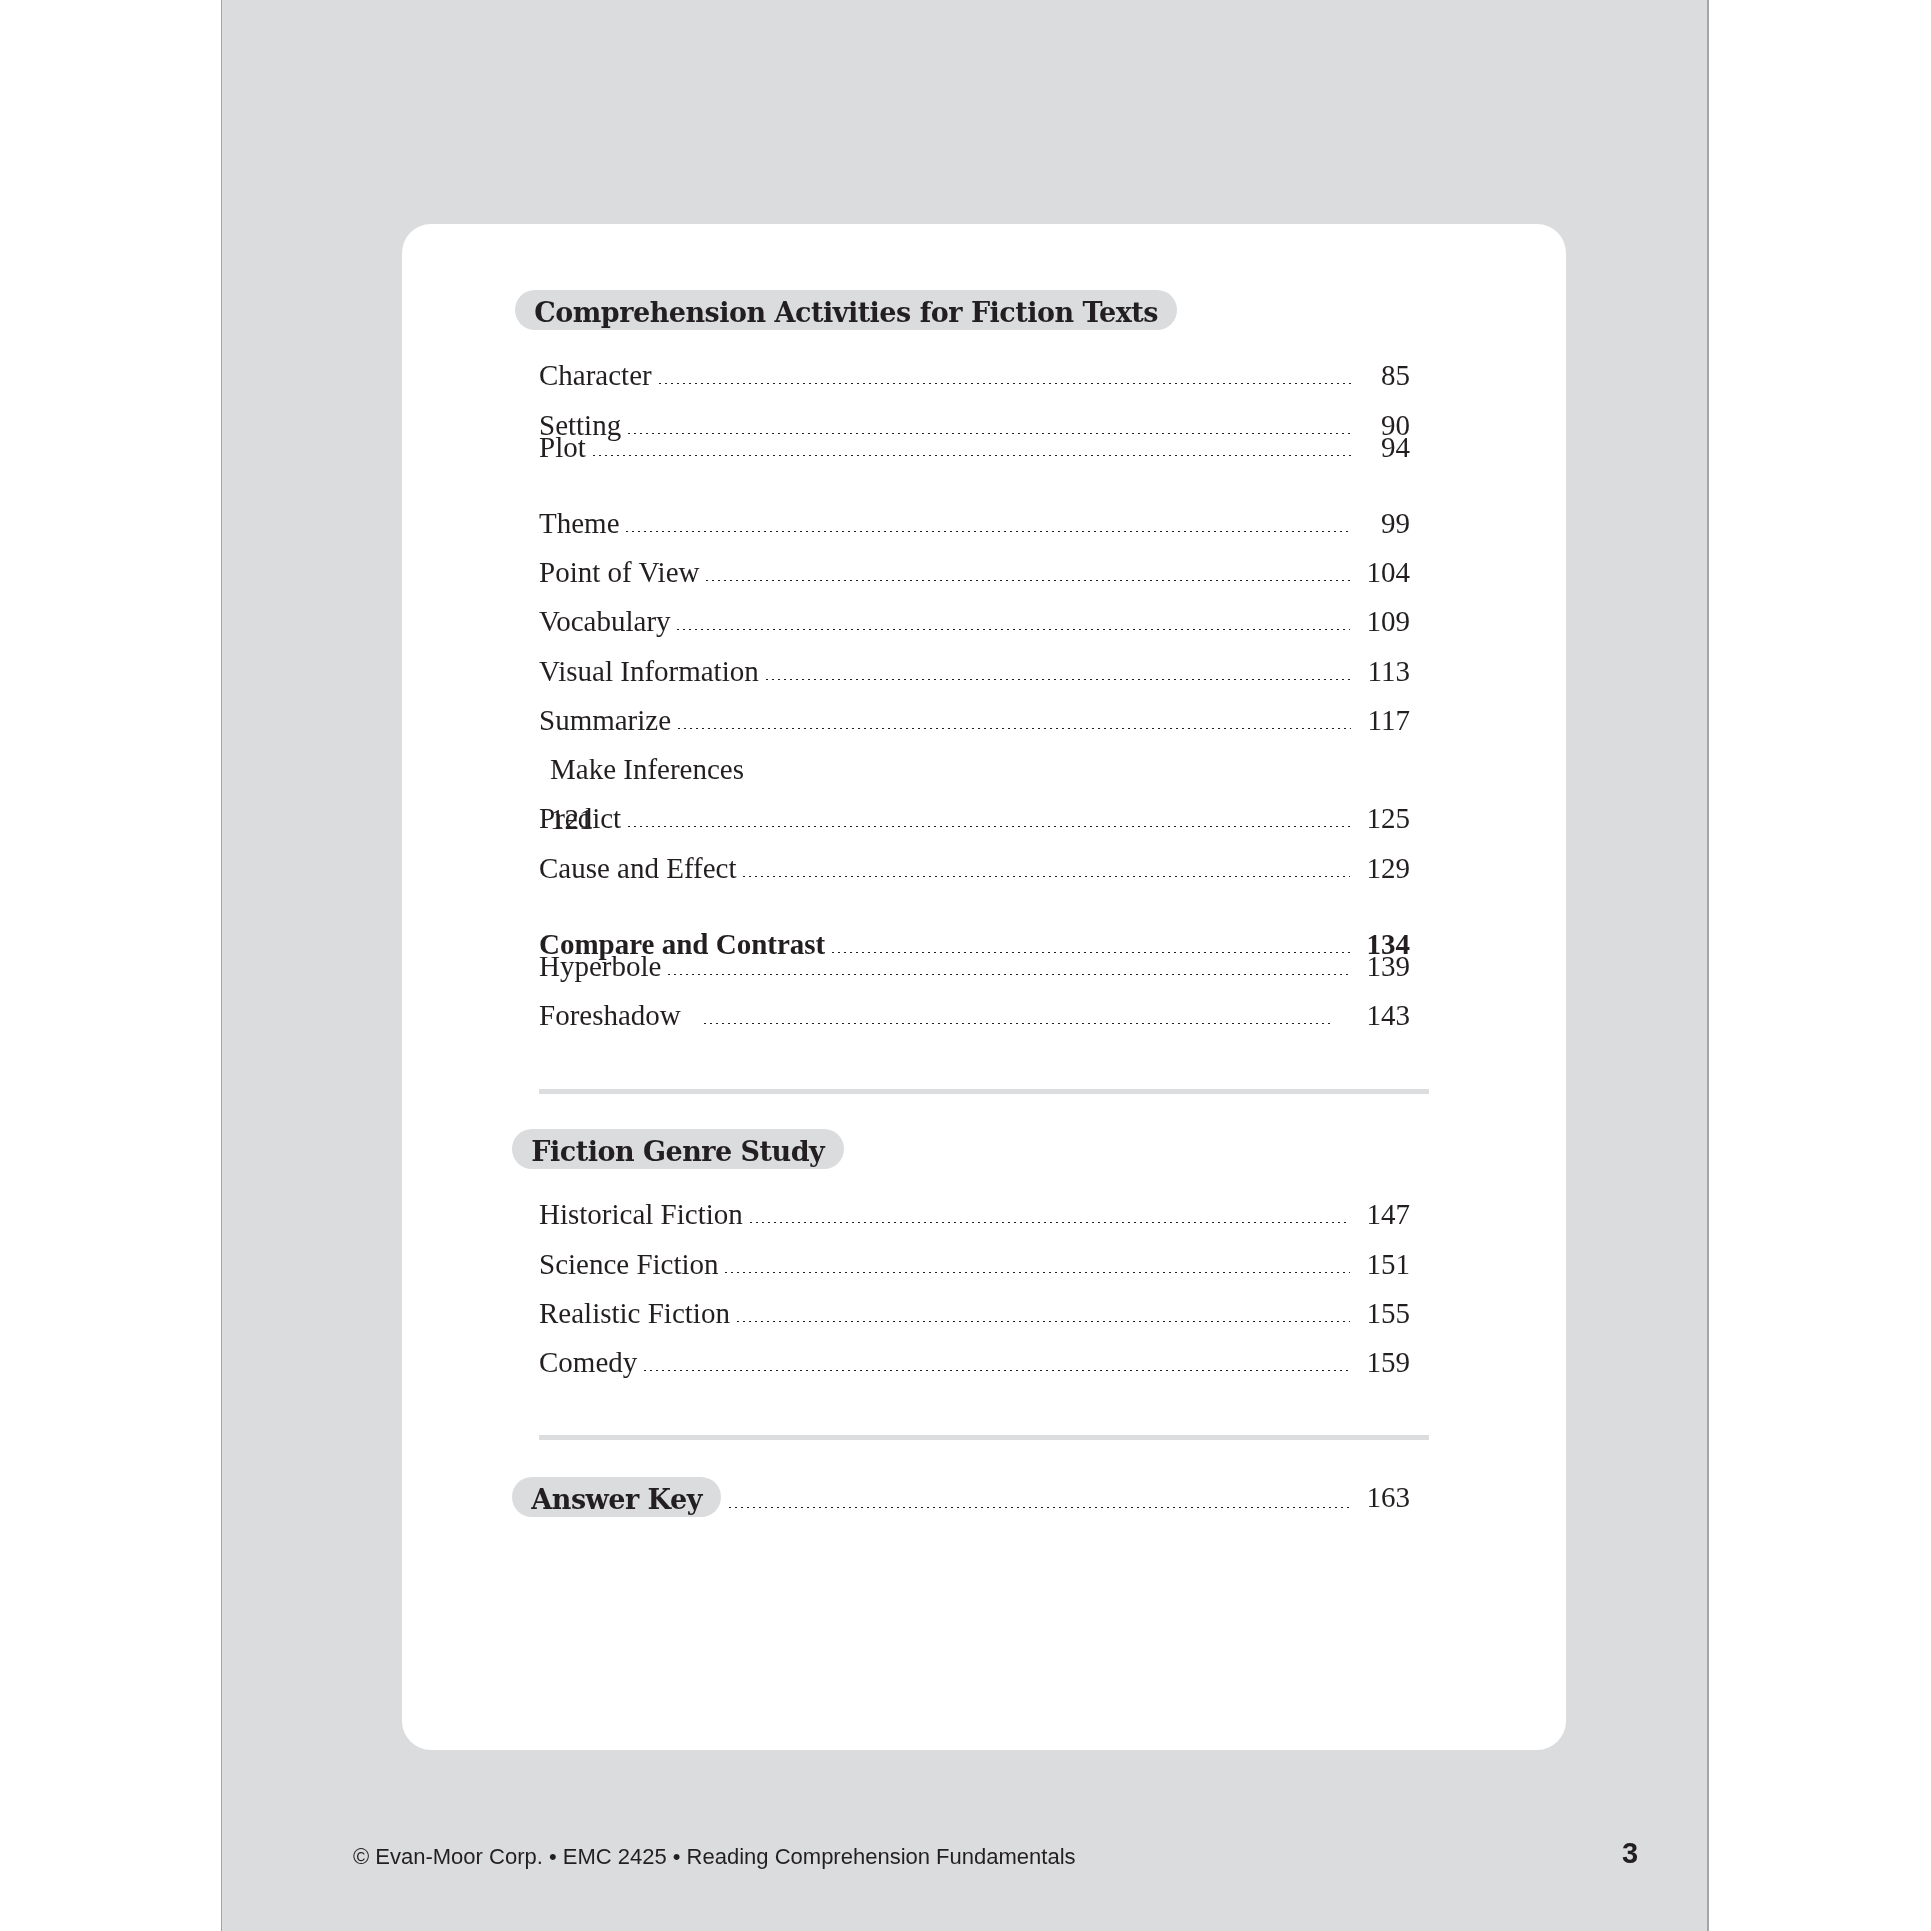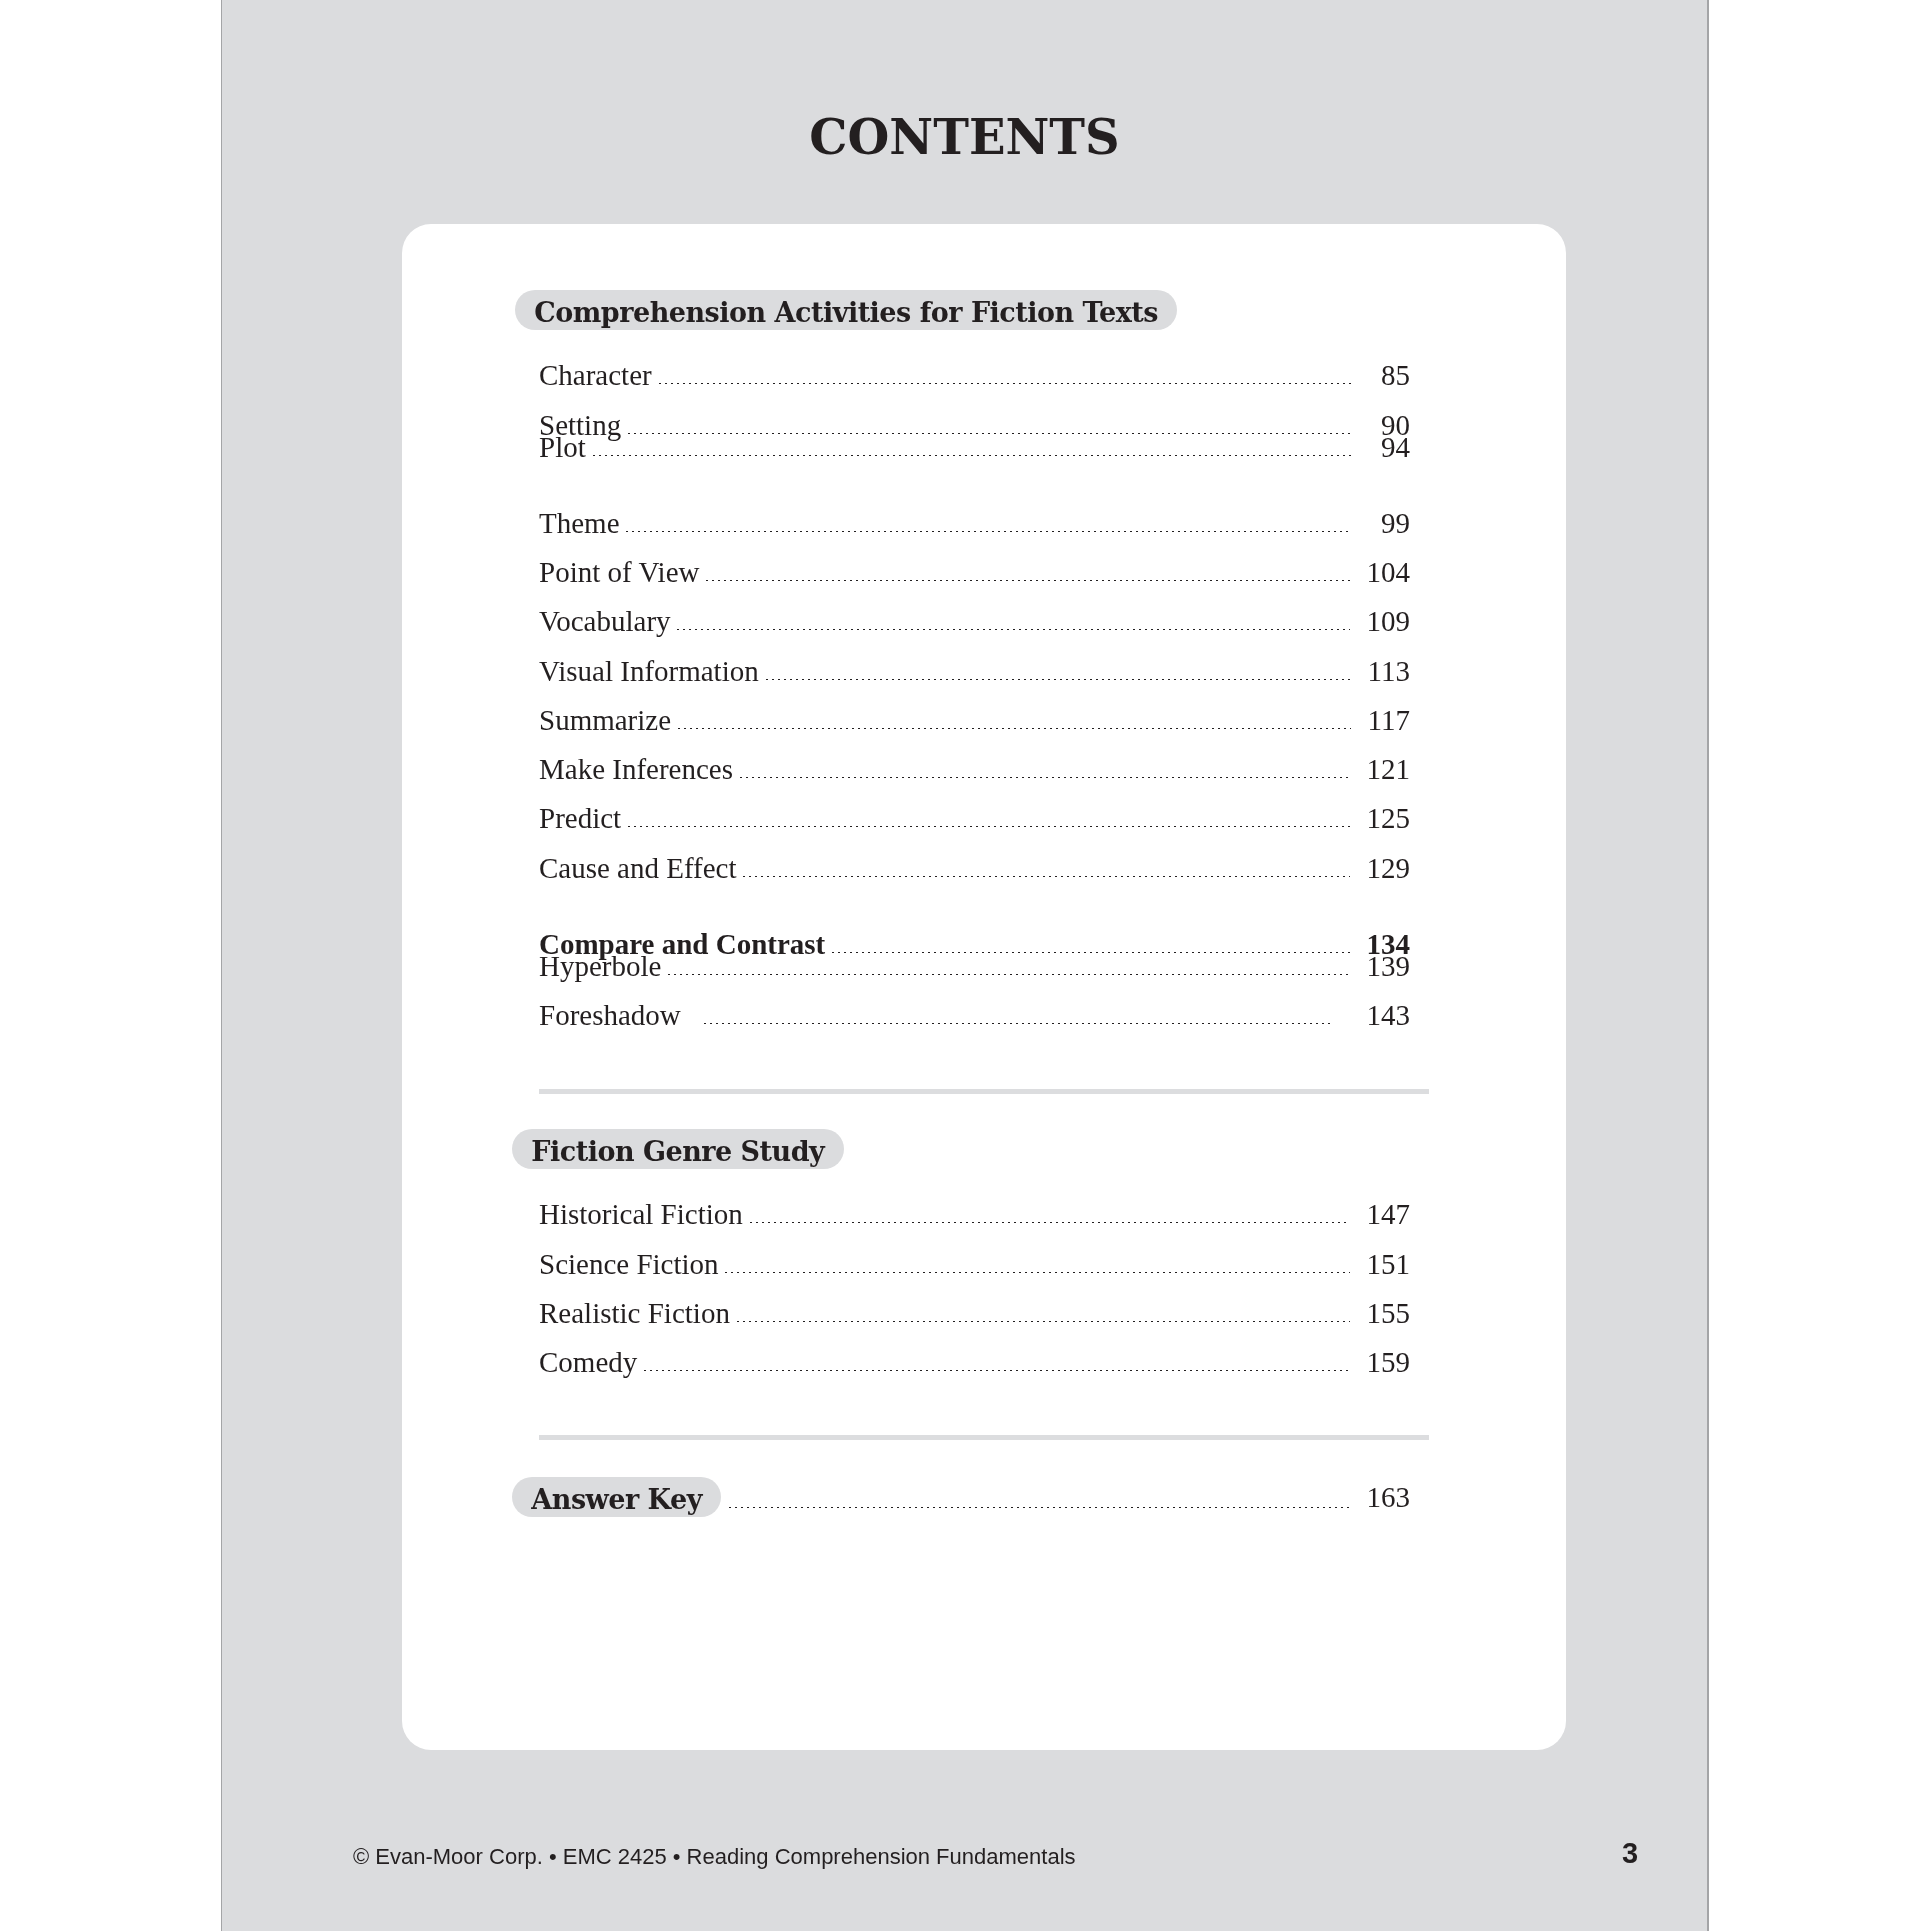--- a/index.html
+++ b/index.html
@@ -151,21 +151,20 @@
     .answer-row .toc-leader {
       align-self: auto;
       margin: 0 5.8px 0 5.8px;
       margin-top: 21px;
     }
   </style>
 </head>
 <body>
 
 <div class="page">
-  <h1 class="title">CONTENTS</h1>
 </div>
 
 <div class="card"></div>
 
 <div class="pill" style="left:515px; top:290px;">Comprehension Activities for Fiction Texts</div>
 
 <div class="toc-row" style="top:356px;">
   <span class="toc-label">Character</span>
   <span class="toc-leader"></span>
   <span class="toc-page">85</span>
@@ -198,21 +197,21 @@
 <div class="toc-row" style="top:652px;">
   <span class="toc-label">Visual Information</span>
   <span class="toc-leader"></span>
   <span class="toc-page">113</span>
 </div>
 <div class="toc-row" style="top:701px;">
   <span class="toc-label">Summarize</span>
   <span class="toc-leader"></span>
   <span class="toc-page">117</span>
 </div>
-<div class="toc-row" style="top:750px;">
+<div class="toc-row" style="top:750px;flex-direction:column;">
   <span class="toc-label">Make Inferences</span>
   <span class="toc-leader"></span>
   <span class="toc-page">121</span>
 </div>
 <div class="toc-row" style="top:799px;">
   <span class="toc-label">Predict</span>
   <span class="toc-leader"></span>
   <span class="toc-page">125</span>
 </div>
 <div class="toc-row" style="top:849px;">

